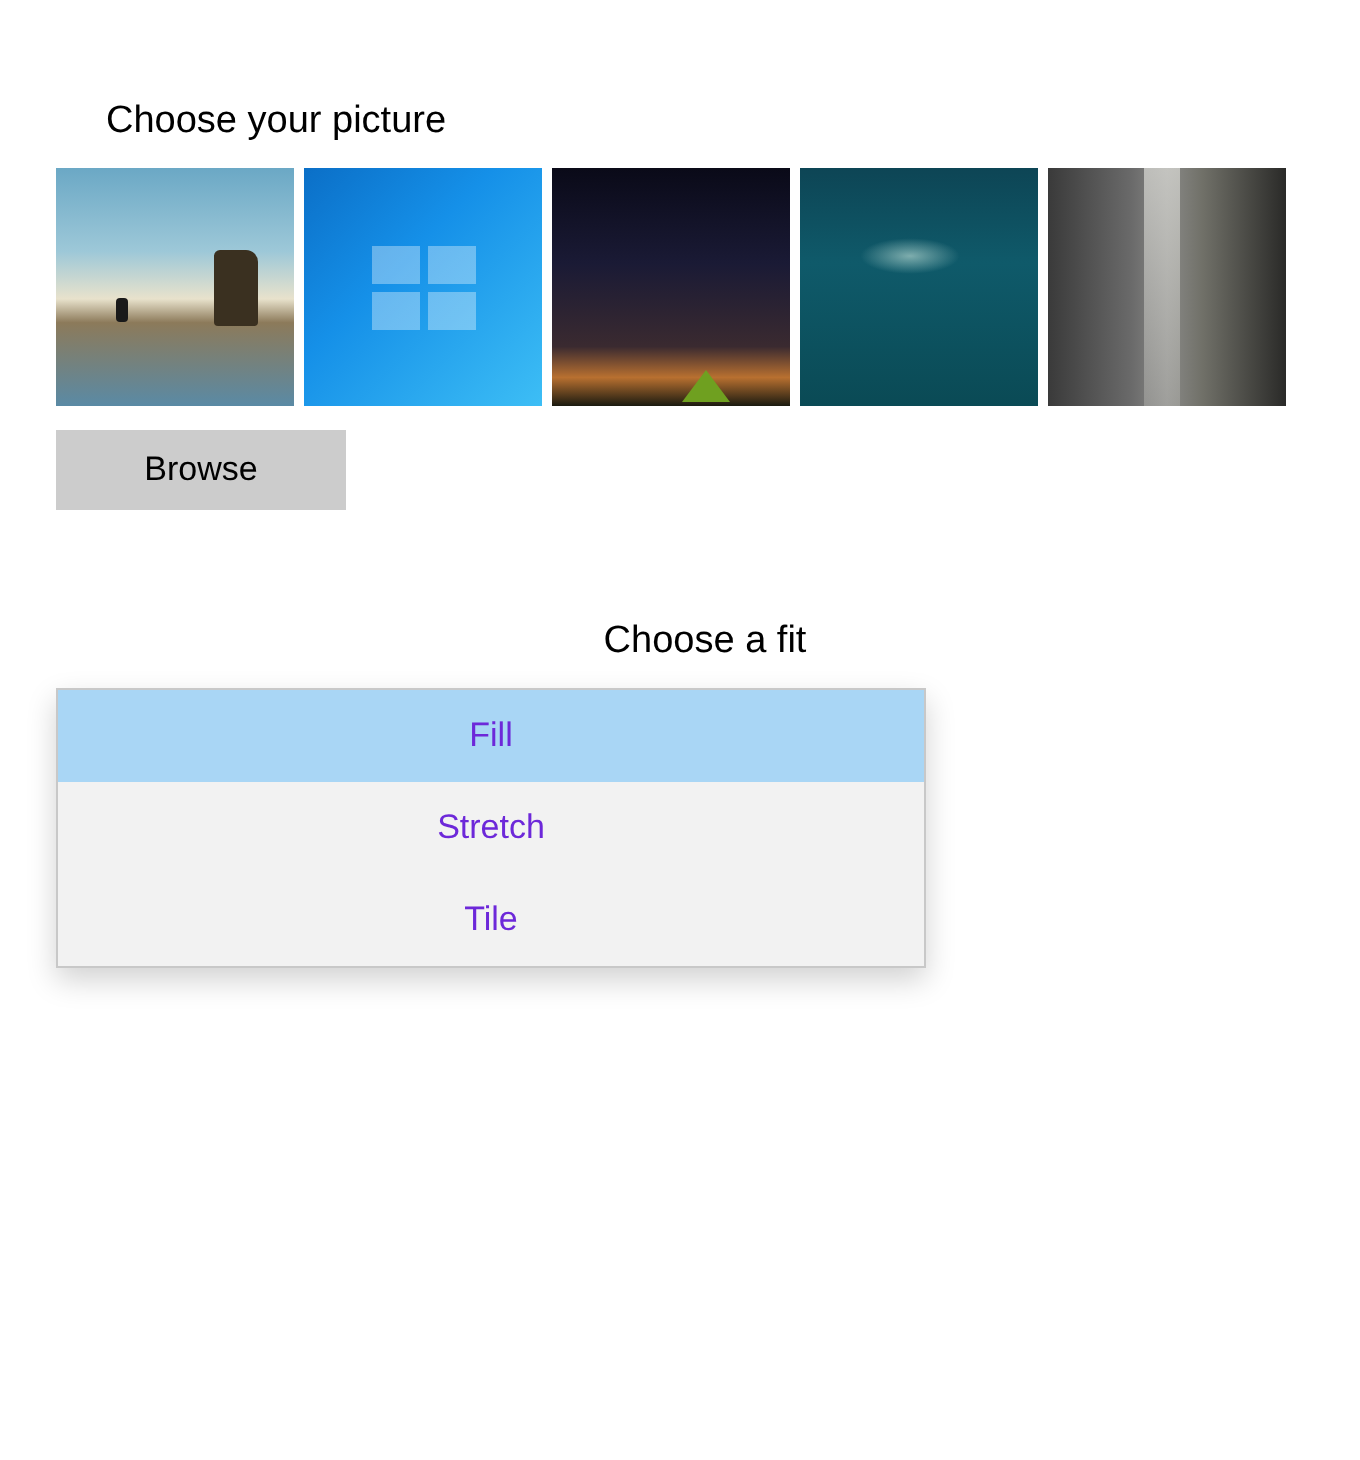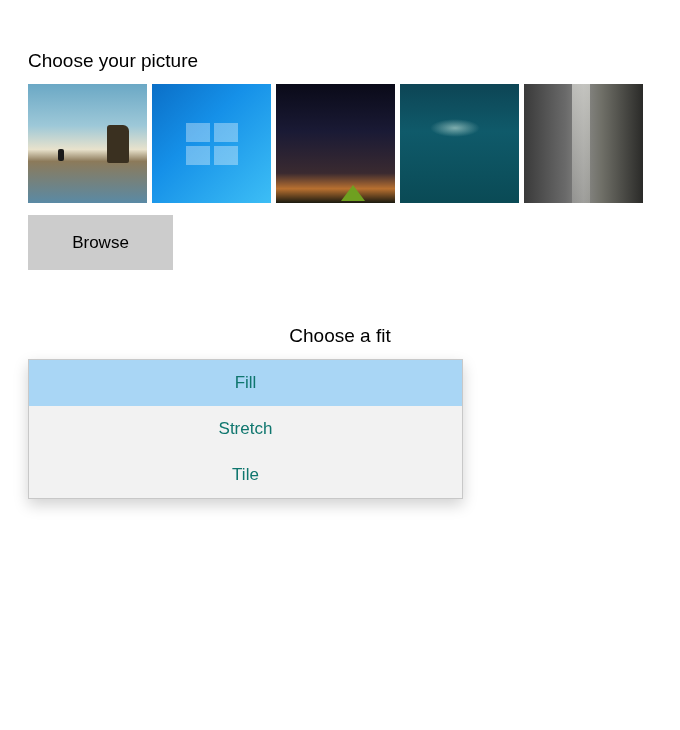--- a/index.html
+++ b/index.html
@@ -13,20 +13,21 @@
       width: 680px;
       height: 730px;
       padding: 50px 28px 28px 28px;
       color: #000;
     }
     .section-label {
       font-size: 19px;
       font-weight: 400;
       margin-bottom: 12px;
       color: #000;
+      margin-left: 25px;
     }
     .thumbs {
       display: flex;
       gap: 5px;
       margin-bottom: 12px;
     }
     .thumb {
       width: 119px;
       height: 119px;
       cursor: pointer;
@@ -110,21 +111,21 @@
       content: "";
       position: absolute;
       left: 48px;
       top: 0;
       width: 18px;
       height: 100%;
       background: linear-gradient(to bottom, rgba(220,220,215,0.7), rgba(190,190,185,0.4));
     }
     .browse-btn {
       width: 145px;
-      height: 55px;
+      height: 40px;
       background: #cccccc;
       border: none;
       font-size: 17px;
       font-family: inherit;
       color: #000;
       cursor: pointer;
       text-align: center;
     }
     .fit-section {
       margin-top: 55px;
@@ -134,21 +135,21 @@
       width: 435px;
       background: #f2f2f2;
       border: 1px solid #c8c8c8;
       box-shadow: 0 6px 14px rgba(0,0,0,0.18);
       margin-top: 6px;
     }
     .dropdown-item {
       padding: 13px 18px;
       font-size: 17px;
       cursor: pointer;
-      color: #0f766e;
+      color: #6d28d9;
     }
     .dropdown-item.selected {
       background: #a9d6f5;
     }
   </style>
 </head>
 <body>
 
 <div>
   <div class="section-label">Choose your picture</div>

